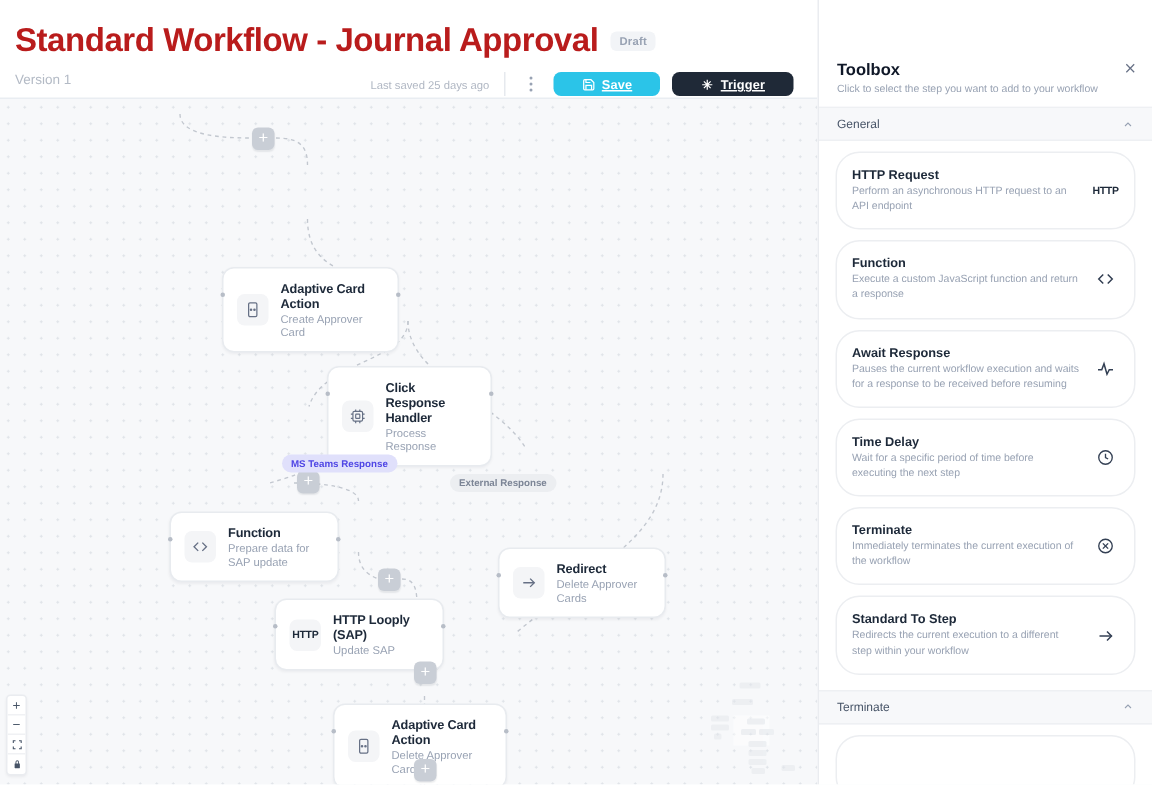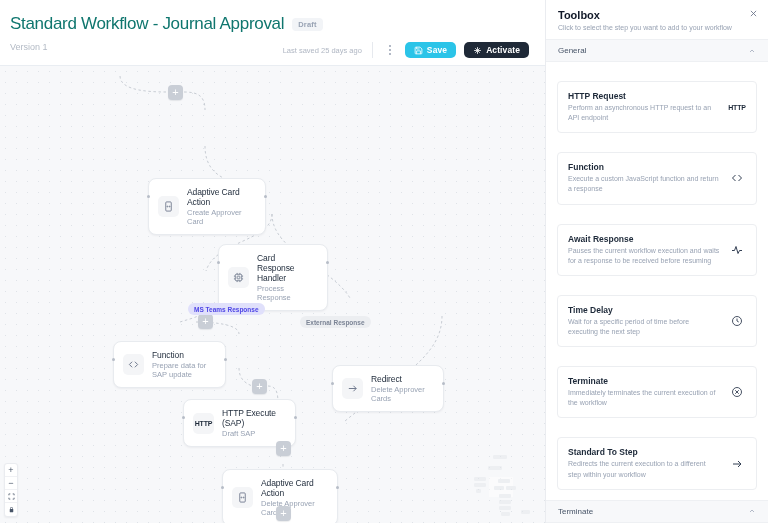--- a/index.html
+++ b/index.html
@@ -13,43 +13,44 @@
 
   
   .editor { position: relative; width: 545px; height: 523px; background: #fff; }
 
   .topbar {
     position: relative; height: 66px; padding: 14px 16px 0 10px;
     background: #fff; border-bottom: 1px solid #e9edf2;
   }
   .title-row { display: flex; align-items: center; gap: 8px; }
   .wf-title {
-    font-size: 17px; font-weight: normal; color: #0f766e; letter-spacing: -0.3px;
+    font-size: 22px; font-weight: bold; color: #b91c1c; letter-spacing: -0.3px;
   }
   .draft-badge {
     font-size: 7.5px; color: #98a2b3; background: #f2f4f7;
     padding: 2px 6px; border-radius: 4px; font-weight: 600; letter-spacing: .2px;
   }
   .sub-row {
     display: flex; align-items: flex-start; margin-top: 8px;
   }
   .version { font-size: 9px; color: #b3bac5; }
   .top-actions { margin-left: auto; display: flex; align-items: center; gap: 8px; }
   .saved-text { font-size: 7.5px; color: #b0b7c3; }
   .divider-v { width: 1px; height: 16px; background: #e6e9ee; margin: 0 2px; }
   .kebab {
     width: 14px; height: 16px; display: flex; flex-direction: column;
     align-items: center; justify-content: center; gap: 2px; cursor: pointer;
   }
   .kebab i { width: 2px; height: 2px; border-radius: 50%; background: #98a2b3; display: block; }
   .btn {
     display: inline-flex; align-items: center; gap: 4px;
-    height: 16px; padding: 0 9px; border-radius: 5px;
+    height: 16px; padding: 0 19px; border-radius: 5px;
     font-size: 8.5px; font-weight: bold; border: none; cursor: pointer;
     letter-spacing: .1px;
+    text-decoration: underline;
   }
   .btn-save { background: #2bc4e8; color: #fff; }
   .btn-activate { background: #1f2937; color: #fff; }
   .btn svg { display: block; }
 
   
   .canvas {
     position: absolute; top: 66px; left: 0; right: 0; bottom: 0;
     background-color: #f7f8fa;
     background-image: radial-gradient(#dfe3e8 0.8px, transparent 0.8px);
@@ -64,21 +65,21 @@
     border-radius: 8px; display: flex; align-items: center; gap: 8px;
     padding: 8px 16px 8px 9px; box-shadow: 0 1px 2px rgba(16,24,40,.05);
     cursor: pointer;
   }
   .node-ico {
     width: 21px; height: 21px; border-radius: 5px; background: #f4f5f7;
     display: flex; align-items: center; justify-content: center; flex: 0 0 auto;
     color: #667085;
   }
   .node-txt { display: flex; flex-direction: column; gap: 1px; }
-  .node-title { font-size: 8.5px; font-weight: normal; color: #1d2939; letter-spacing: -.1px; }
+  .node-title { font-size: 8.5px; font-weight: bold; color: #1d2939; letter-spacing: -.1px; }
   .node-sub { font-size: 7.5px; color: #98a2b3; }
   .port {
     position: absolute; width: 3px; height: 3px; border-radius: 50%;
     background: #b7bdc7;
   }
 
   .plus-btn {
     position: absolute; width: 15px; height: 15px; border-radius: 4px;
     background: #c9ced6; color: #fff; display: flex; align-items: center;
     justify-content: center; font-size: 11px; line-height: 1; cursor: pointer;
@@ -112,40 +113,40 @@
     font-size: 9px; line-height: 1;
   }
   .ctrl-btn:last-child { border-bottom: none; }
 
   
   .toolbox {
     width: 223px; height: 523px; background: #fff;
     border-left: 1px solid #eaecf0; position: relative;
     display: flex; flex-direction: column;
   }
-  .tb-head { padding: 9px 24px 8px 12px; position: relative; }
+  .tb-head { padding: 9px 24px 8px 12px; position: relative; margin-top: 32px; }
   .tb-title { font-size: 11px; font-weight: bold; color: #101828; }
   .tb-sub { font-size: 7px; color: #98a2b3; margin-top: 3px; }
   .tb-close {
     position: absolute; top: 7px; right: 9px; width: 12px; height: 12px;
     display: flex; align-items: center; justify-content: center; cursor: pointer;
     color: #667085;
   }
   .tb-scroll { flex: 1; overflow: hidden; }
   .section-head {
     background: #f7f8fa; border-top: 1px solid #eef0f3; border-bottom: 1px solid #eef0f3;
     padding: 6px 12px; display: flex; align-items: center; cursor: pointer;
   }
   .section-title { font-size: 8px; color: #475467; font-weight: 500; }
   .chev { margin-left: auto; color: #98a2b3; display: flex; }
   .tb-list { padding: 7px 11px 0 11px; display: flex; flex-direction: column; gap: 7px; }
   .tb-item {
-    border: 1px solid #eceef1; border-radius: 4px; background: #fff;
+    border: 1px solid #eceef1; border-radius: 16px; background: #fff;
     padding: 9px 10px; display: flex; align-items: center; gap: 8px;
-    cursor: pointer; min-height: 44px; margin-top: 12px;
+    cursor: pointer; min-height: 44px;
   }
   .tb-item-txt { flex: 1; }
   .tb-item-title { font-size: 8.5px; font-weight: bold; color: #1d2939; }
   .tb-item-desc { font-size: 7px; color: #98a2b3; line-height: 1.45; margin-top: 2px; }
   .tb-item-ico {
     width: 18px; display: flex; align-items: center; justify-content: center;
     color: #344054; flex: 0 0 auto;
   }
   .ico-http { font-size: 7px; font-weight: bold; letter-spacing: -.2px; color: #1d2939; }
 </style>
@@ -176,21 +177,21 @@
               <path d="M19 21H5a2 2 0 0 1-2-2V5a2 2 0 0 1 2-2h11l5 5v11a2 2 0 0 1-2 2z"></path>
               <polyline points="17 21 17 13 7 13 7 21"></polyline>
                 <polyline points="7 3 7 8 15 8"></polyline>
             </svg>
             <span>Save</span>
           </button>
           <button class="btn btn-activate">
             <svg width="9" height="9" viewBox="0 0 24 24" fill="none" stroke="#fff" stroke-width="2.2">
               <path d="M12 3v18M3 12h18M6 6l12 12M18 6L6 18"></path>
             </svg>
-            <span>Activate</span>
+            <span>Trigger</span>
           </button>
         </div>
       </div>
     </div>
 
     <div class="canvas">
       <div class="flow">
 
         <svg class="edges">
           <g stroke="#c2c7cf" stroke-width="0.9" fill="none" stroke-dasharray="2.5 2.5">
@@ -228,21 +229,21 @@
 
         <div class="node" style="left:218px; top:178px; width:110px;">
           <span class="node-ico">
             <svg width="11" height="11" viewBox="0 0 24 24" fill="none" stroke="currentColor" stroke-width="1.7">
               <rect x="5" y="5" width="14" height="14" rx="2"></rect>
                 <rect x="9" y="9" width="6" height="6" rx="1"></rect>
               <path d="M9 2v3M15 2v3M9 19v3M15 19v3M2 9h3M2 15h3M19 9h3M19 15h3"></path>
             </svg>
           </span>
           <span class="node-txt">
-            <span class="node-title">Card Response Handler</span>
+            <span class="node-title">Click Response Handler</span>
             <span class="node-sub">Process Response</span>
           </span>
           <span class="port" style="left:-2px; top:16px;"></span>
           <span class="port" style="right:-2px; top:16px;"></span>
         </div>
 
         <div class="node" style="left:113px; top:275px; width:113px;">
           <span class="node-ico">
             <svg width="11" height="11" viewBox="0 0 24 24" fill="none" stroke="currentColor" stroke-width="2">
               <polyline points="9 18 3 12 9 6"></polyline>
@@ -253,22 +254,22 @@
             <span class="node-title">Function</span>
             <span class="node-sub">Prepare data for SAP update</span>
           </span>
           <span class="port" style="left:-2px; top:16px;"></span>
           <span class="port" style="right:-2px; top:16px;"></span>
         </div>
 
         <div class="node" style="left:183px; top:333px; width:113px;">
           <span class="node-ico ico-http">HTTP</span>
           <span class="node-txt">
-            <span class="node-title">HTTP Execute (SAP)</span>
-            <span class="node-sub">Draft SAP</span>
+            <span class="node-title">HTTP Looply (SAP)</span>
+            <span class="node-sub">Update SAP</span>
           </span>
           <span class="port" style="left:-2px; top:16px;"></span>
           <span class="port" style="right:-2px; top:16px;"></span>
         </div>
 
         <div class="node" style="left:332px; top:299px; width:112px;">
           <span class="node-ico">
             <svg width="11" height="11" viewBox="0 0 24 24" fill="none" stroke="currentColor" stroke-width="2">
               <line x1="4" y1="12" x2="20" y2="12"></line>
                 <polyline points="14 6 20 12 14 18"></polyline>

